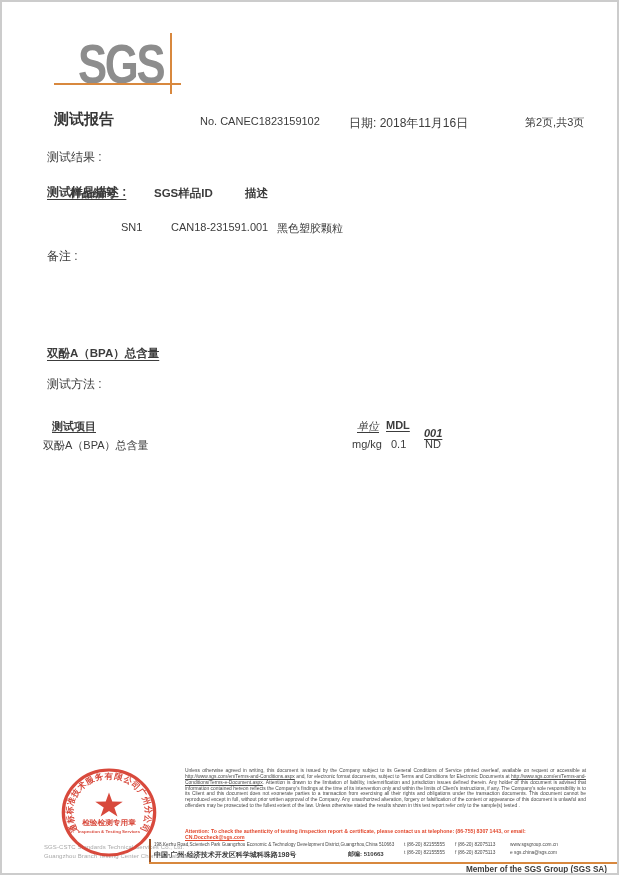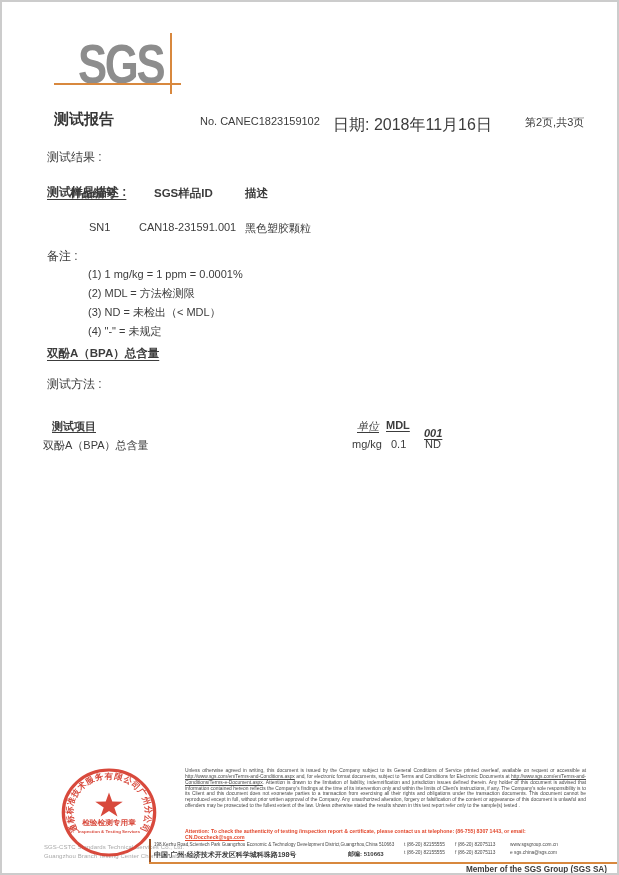--- a/index.html
+++ b/index.html
@@ -10,28 +10,28 @@
   }
   .abs{position:absolute;}
   
   .logo-text{left:76px;top:34px;font-size:56px;font-weight:bold;color:#8d8d8d;
     letter-spacing:-3px;line-height:1;transform:scaleX(0.78);transform-origin:left top;}
   .logo-hline{left:52px;top:81px;width:127px;height:2px;background:#d8883e;}
   .logo-vline{left:168px;top:31px;width:2px;height:61px;background:#d8883e;}
   
   .doc-title{left:52px;top:108px;font-size:15px;font-weight:bold;color:#353535;}
   .report-no{left:198px;top:113px;font-size:11px;}
-  .doc-date{left:331px;top:113px;font-size:16px;}
+  .doc-date{left:347px;top:113px;font-size:12px;}
   .page-info{left:523px;top:113px;font-size:11px;}
   
   .t11{font-size:12px;}
   .results-label{left:45px;top:147px;}
   .sample-heading{left:45px;top:182px;font-weight:bold;text-decoration:underline;text-underline-offset:3px;}
   .sth{font-weight:bold;font-size:11.5px;top:184px;}
-  .std{font-size:11px;top:219px;}
+  .std{font-size:11px;top:219px;margin-left:32px;}
   .remarks-label{left:45px;top:246px;}
   .remarks{left:86px;top:263px;line-height:19px;font-size:11px;}
   .bpa-heading{left:45px;top:344px;font-weight:bold;font-size:11.5px;text-decoration:underline;text-underline-offset:3px;}
   .method-label{left:45px;top:374px;text-align:right;}
   .method-text{left:133px;top:373px;width:452px;font-size:11px;line-height:20px;}
   .rth{top:417px;font-size:11px;text-decoration:underline;text-underline-offset:2px;}
   .rtd{top:436px;font-size:11px;}
   .b{font-weight:bold;} .i{font-style:italic;}
   
   .company-line{left:42px;font-size:6px;color:#a9a9a9;letter-spacing:.1px;}
@@ -67,26 +67,20 @@
   <div class="abs t11 sample-heading">测试样品描述 :</div>
 
   <div class="abs sth" style="left:68px;">样品编号</div>
   <div class="abs sth" style="left:152px;">SGS样品ID</div>
   <div class="abs sth" style="left:243px;">描述</div>
   <div class="abs std" style="left:87px;">SN1</div>
   <div class="abs std" style="left:137px;">CAN18-231591.001</div>
   <div class="abs std" style="left:243px;">黑色塑胶颗粒</div>
 
   <div class="abs t11 remarks-label">备注 :</div>
-  <div class="abs remarks">
-    <div>(1) 1 mg/kg = 1 ppm = 0.0001%</div>
-    <div>(2) MDL = 方法检测限</div>
-    <div>(3) ND = 未检出（&lt; MDL）</div>
-    <div>(4) "-" = 未规定</div>
-  </div>
 
   <div class="abs bpa-heading">双酚A（BPA）总含量</div>
   <div class="abs t11 method-label">测试方法 :</div>
 
   <div class="abs rth b" style="left:50px;">测试项目</div>
   <div class="abs rth i" style="left:355px;">单位</div>
   <div class="abs rth b" style="left:384px;">MDL</div>
   <div class="abs rth b i" style="left:422px;margin-top:8px;">001</div>
   <div class="abs rtd" style="left:41px;">双酚A（BPA）总含量</div>
   <div class="abs rtd" style="left:350px;">mg/kg</div>

